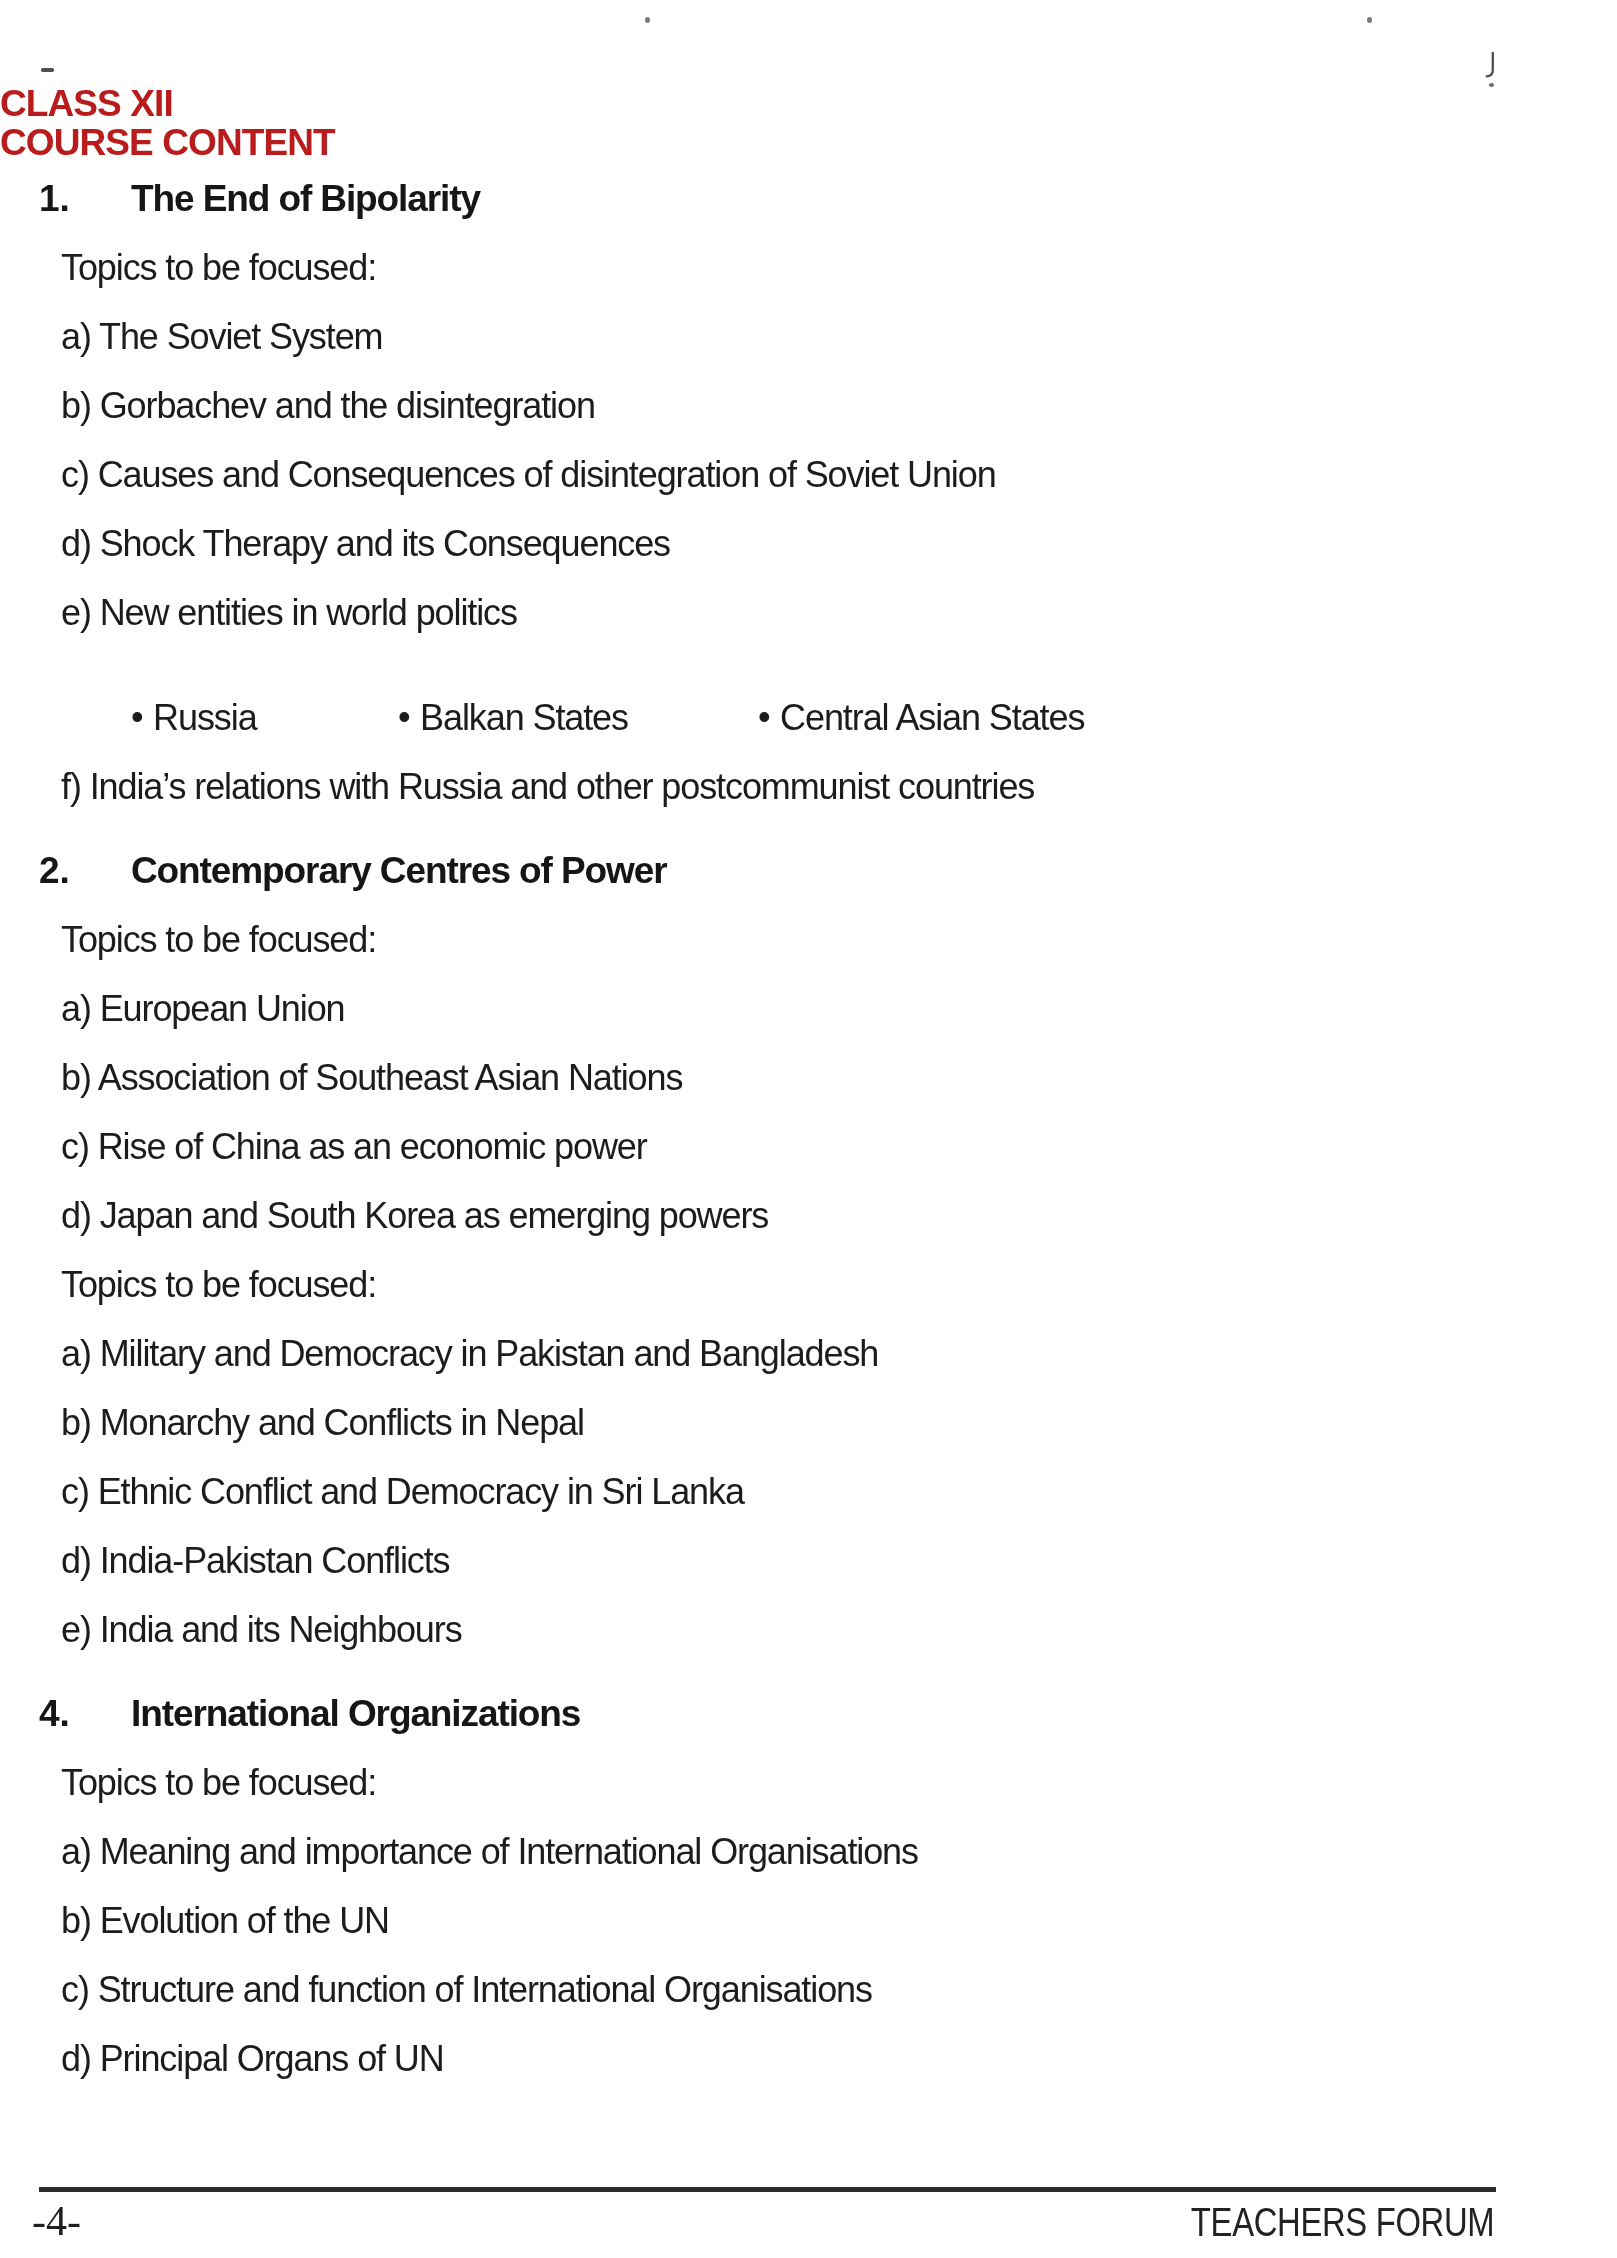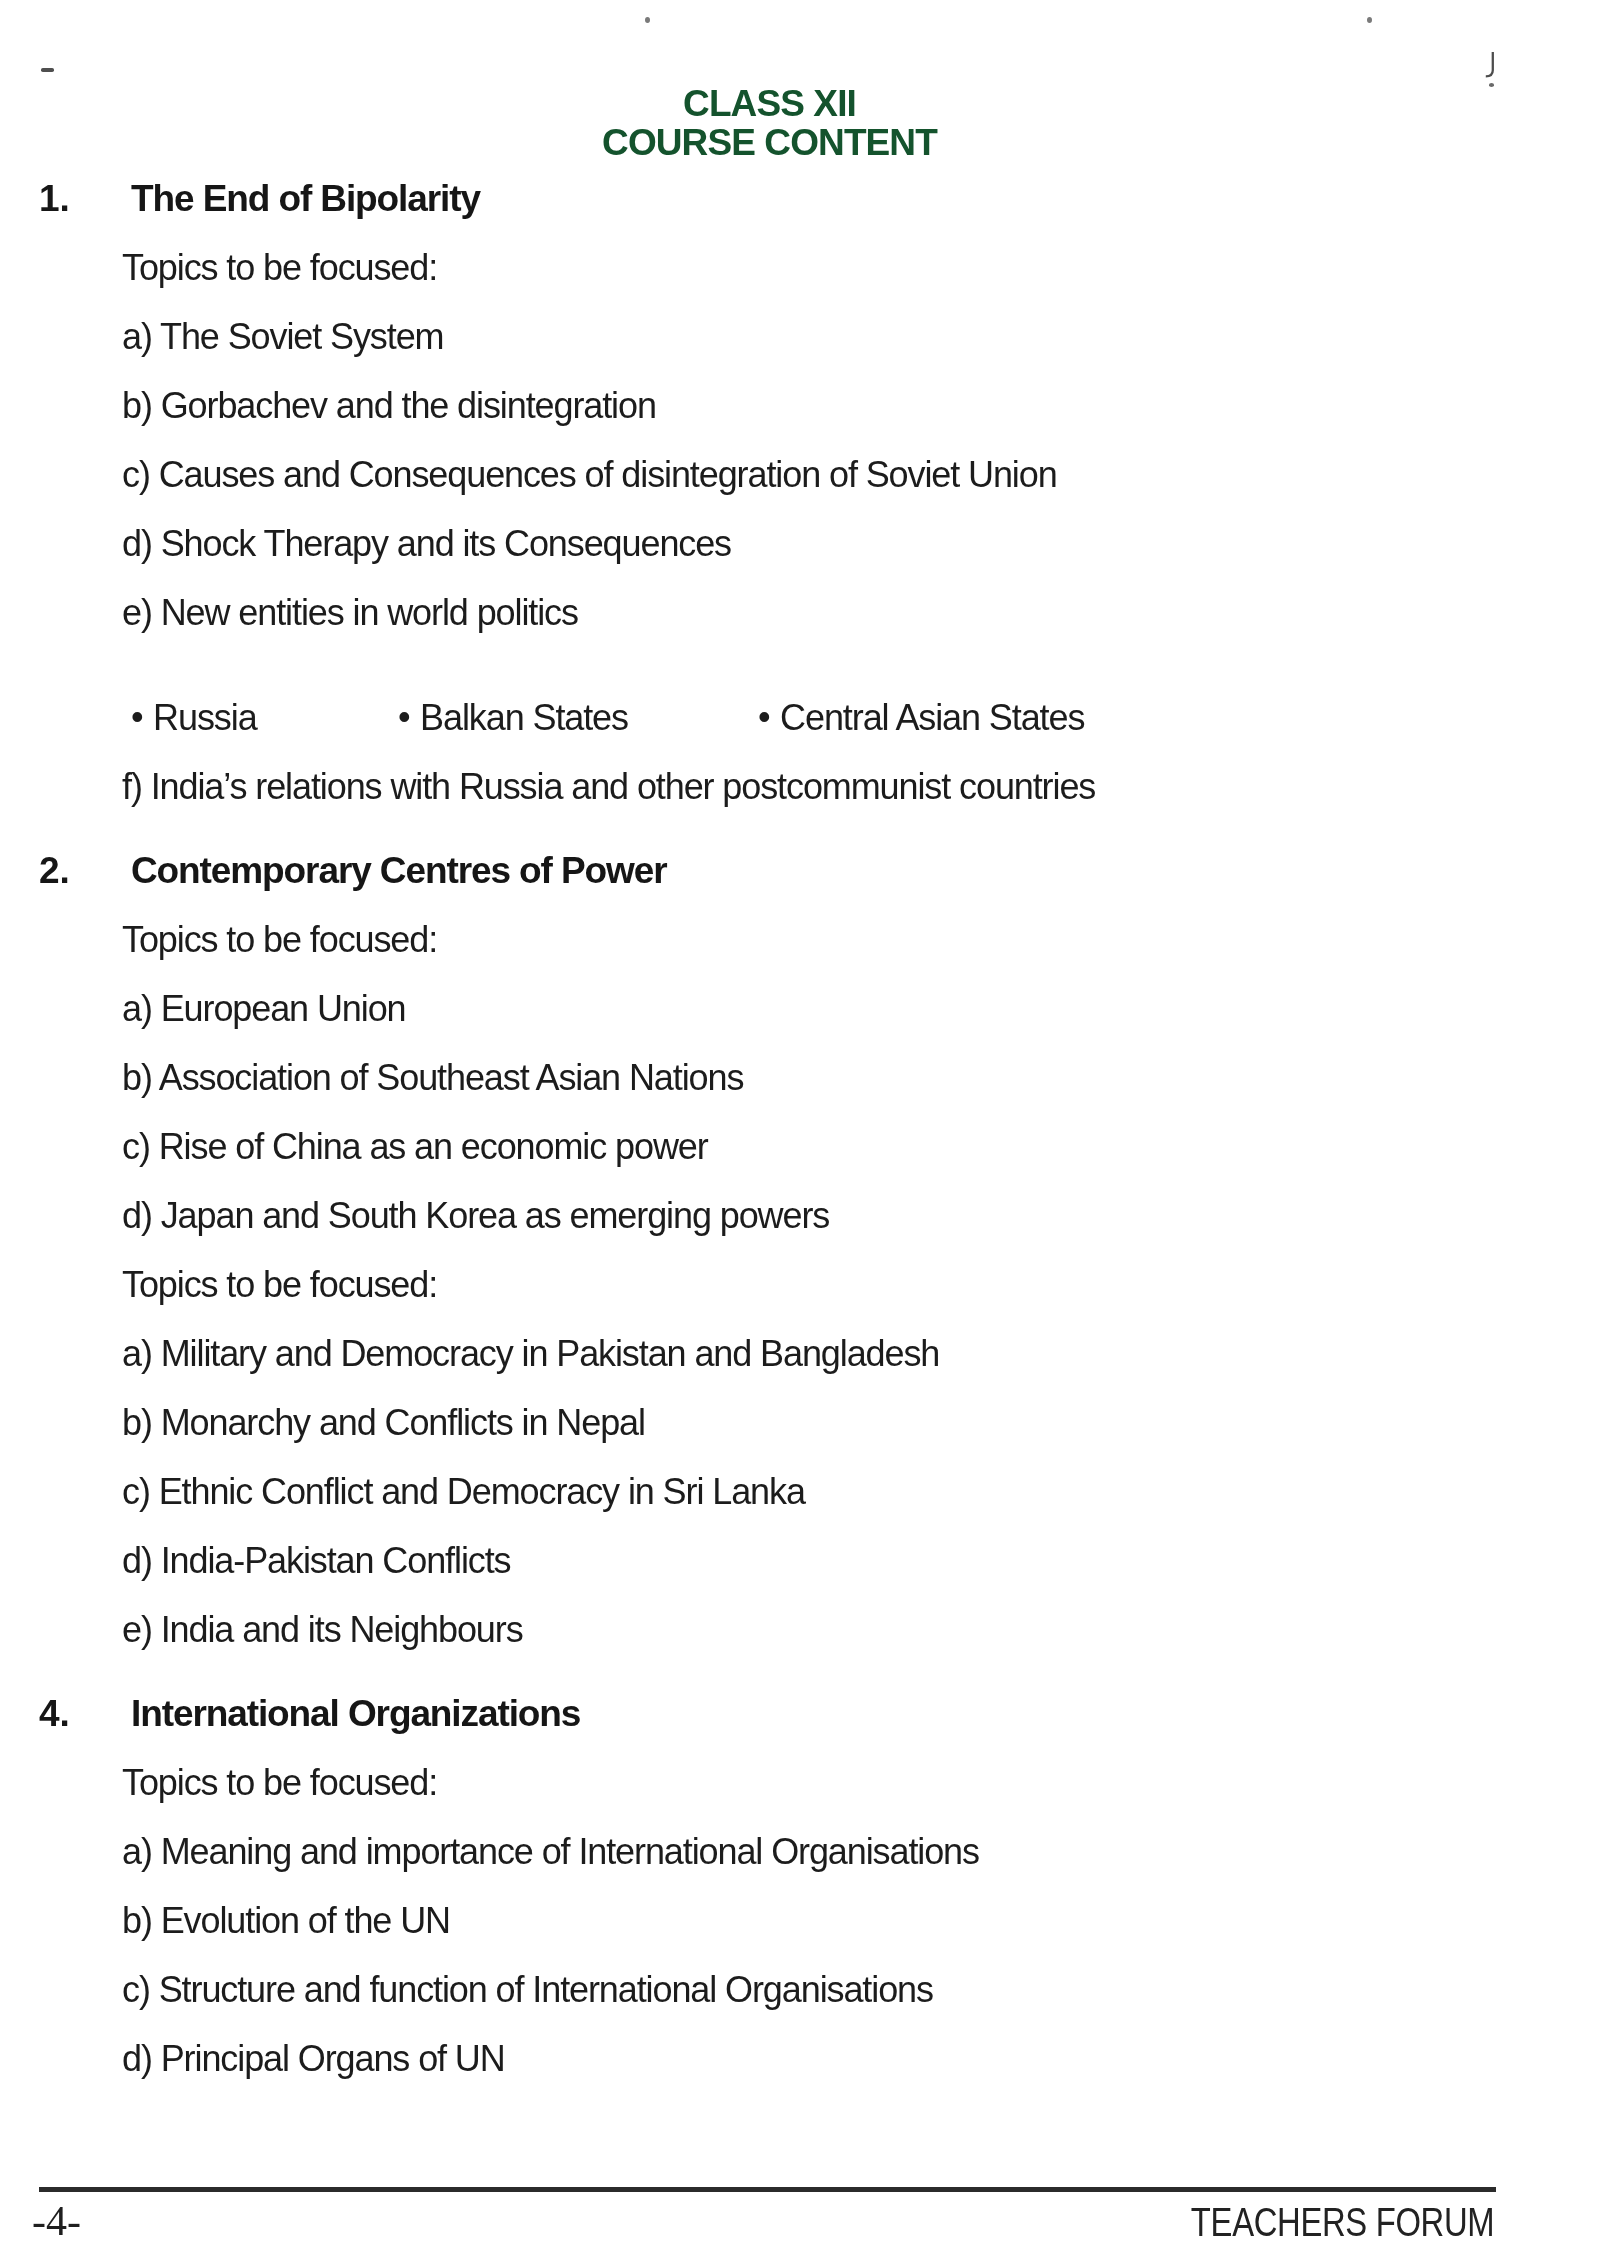--- a/index.html
+++ b/index.html
@@ -14,43 +14,42 @@
     color: #1c1c1c;
     font-family: "Liberation Sans", "DejaVu Sans", sans-serif;
   }
 
   
   .titles {
     position: absolute;
     top: 84px;
     left: 0;
     width: 1539px;
-    text-align: center;
     font-weight: 700;
     font-size: 37px;
     line-height: 39px;
     letter-spacing: -0.9px;
-    color: #14532d;
+    color: #b91c1c;
   }
 
   
   .content {
     position: absolute;
     top: 162px;
     left: 0;
     right: 0;
   }
   .row {
     height: 69px;
     font-size: 36px;
     line-height: 44px;
     letter-spacing: -1.1px;
     white-space: nowrap;
   }
-  .row.body   { padding-left: 80px; margin-left: 42px; }
+  .row.body   { padding-left: 61px; }
   .row.head   { padding-left: 39px; font-weight: 700; font-size: 37px; color: #161616; margin-top: 15px; }
   .row.head .num {
     display: inline-block;
     width: 92px;
     letter-spacing: 0;
   }
   .row.bullets { position: relative; margin-top: 36px; }
   .bullet-item { position: absolute; top: 0; line-height: 44px; }
   .bullet-item .dot {
     display: inline-block;

